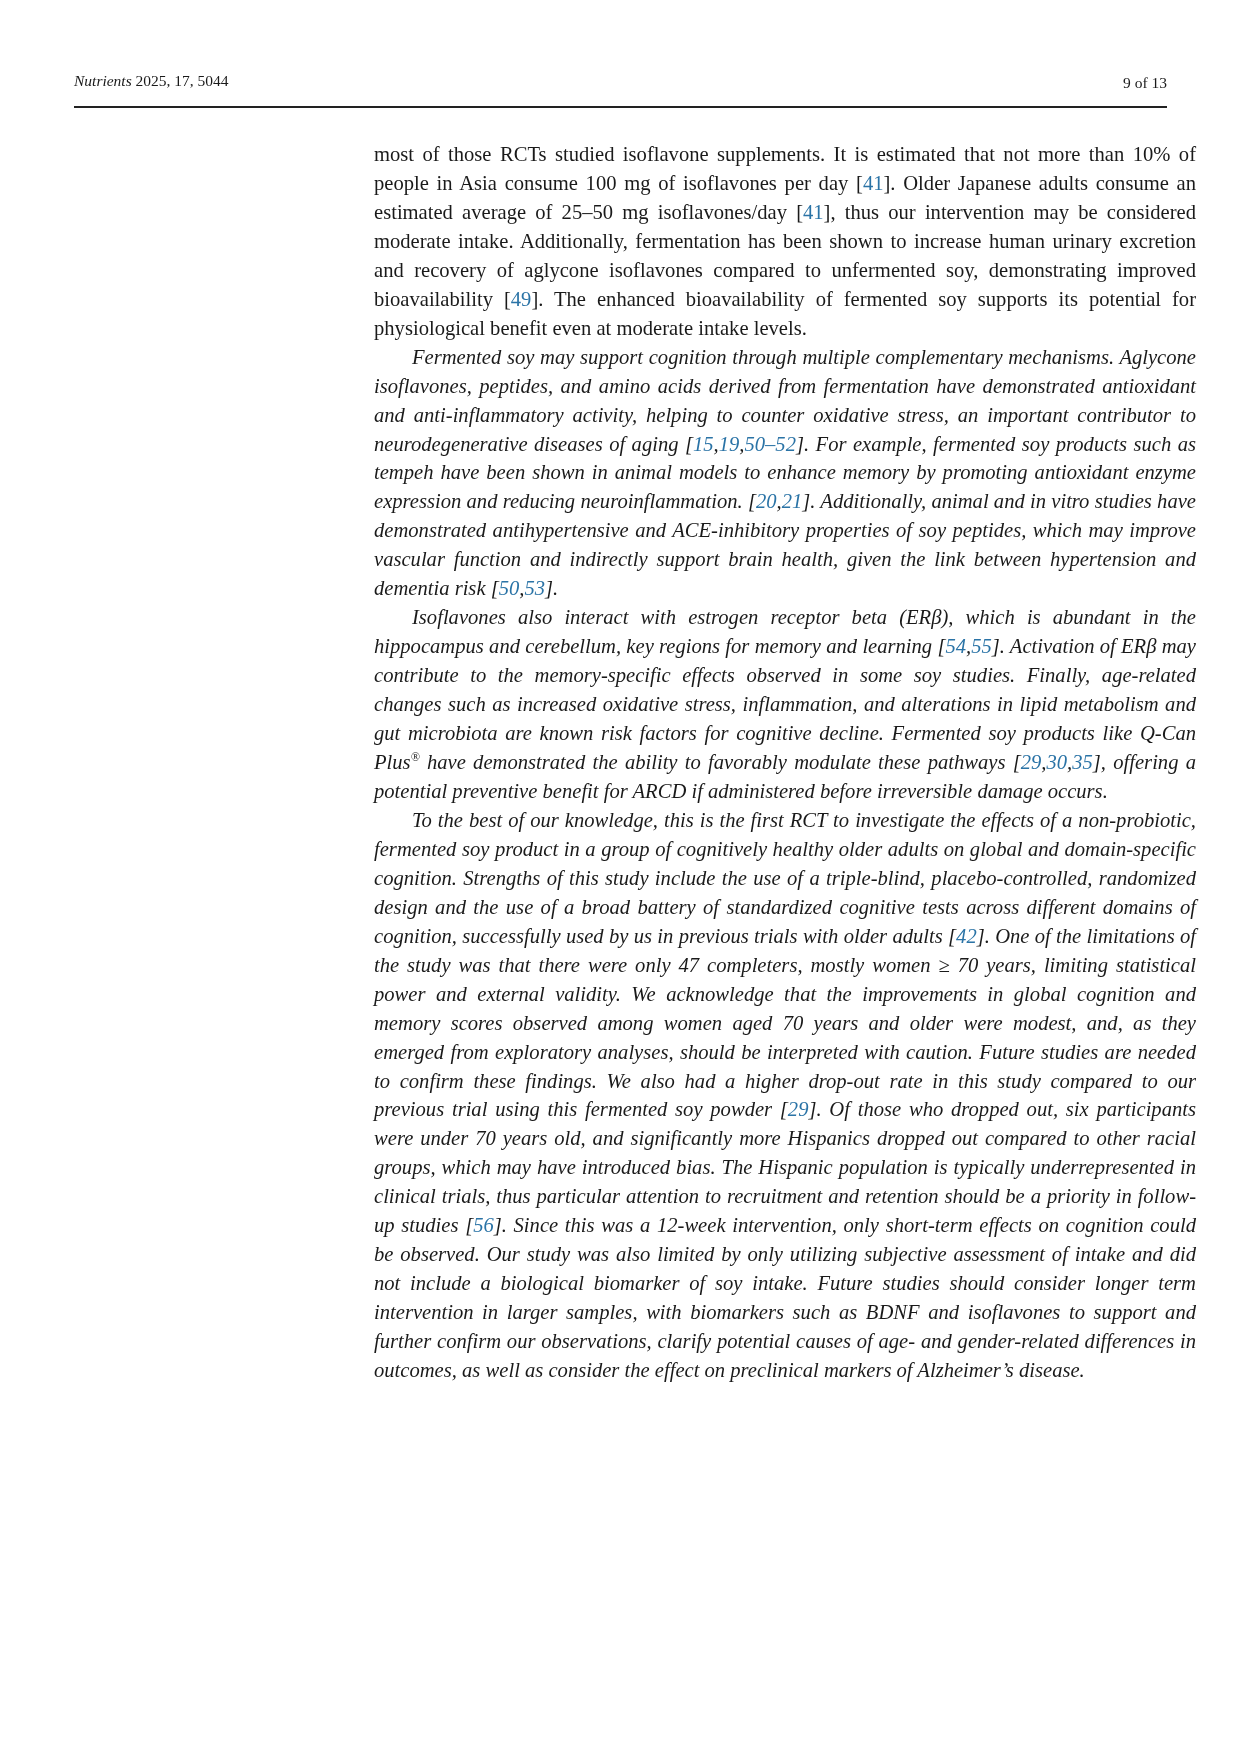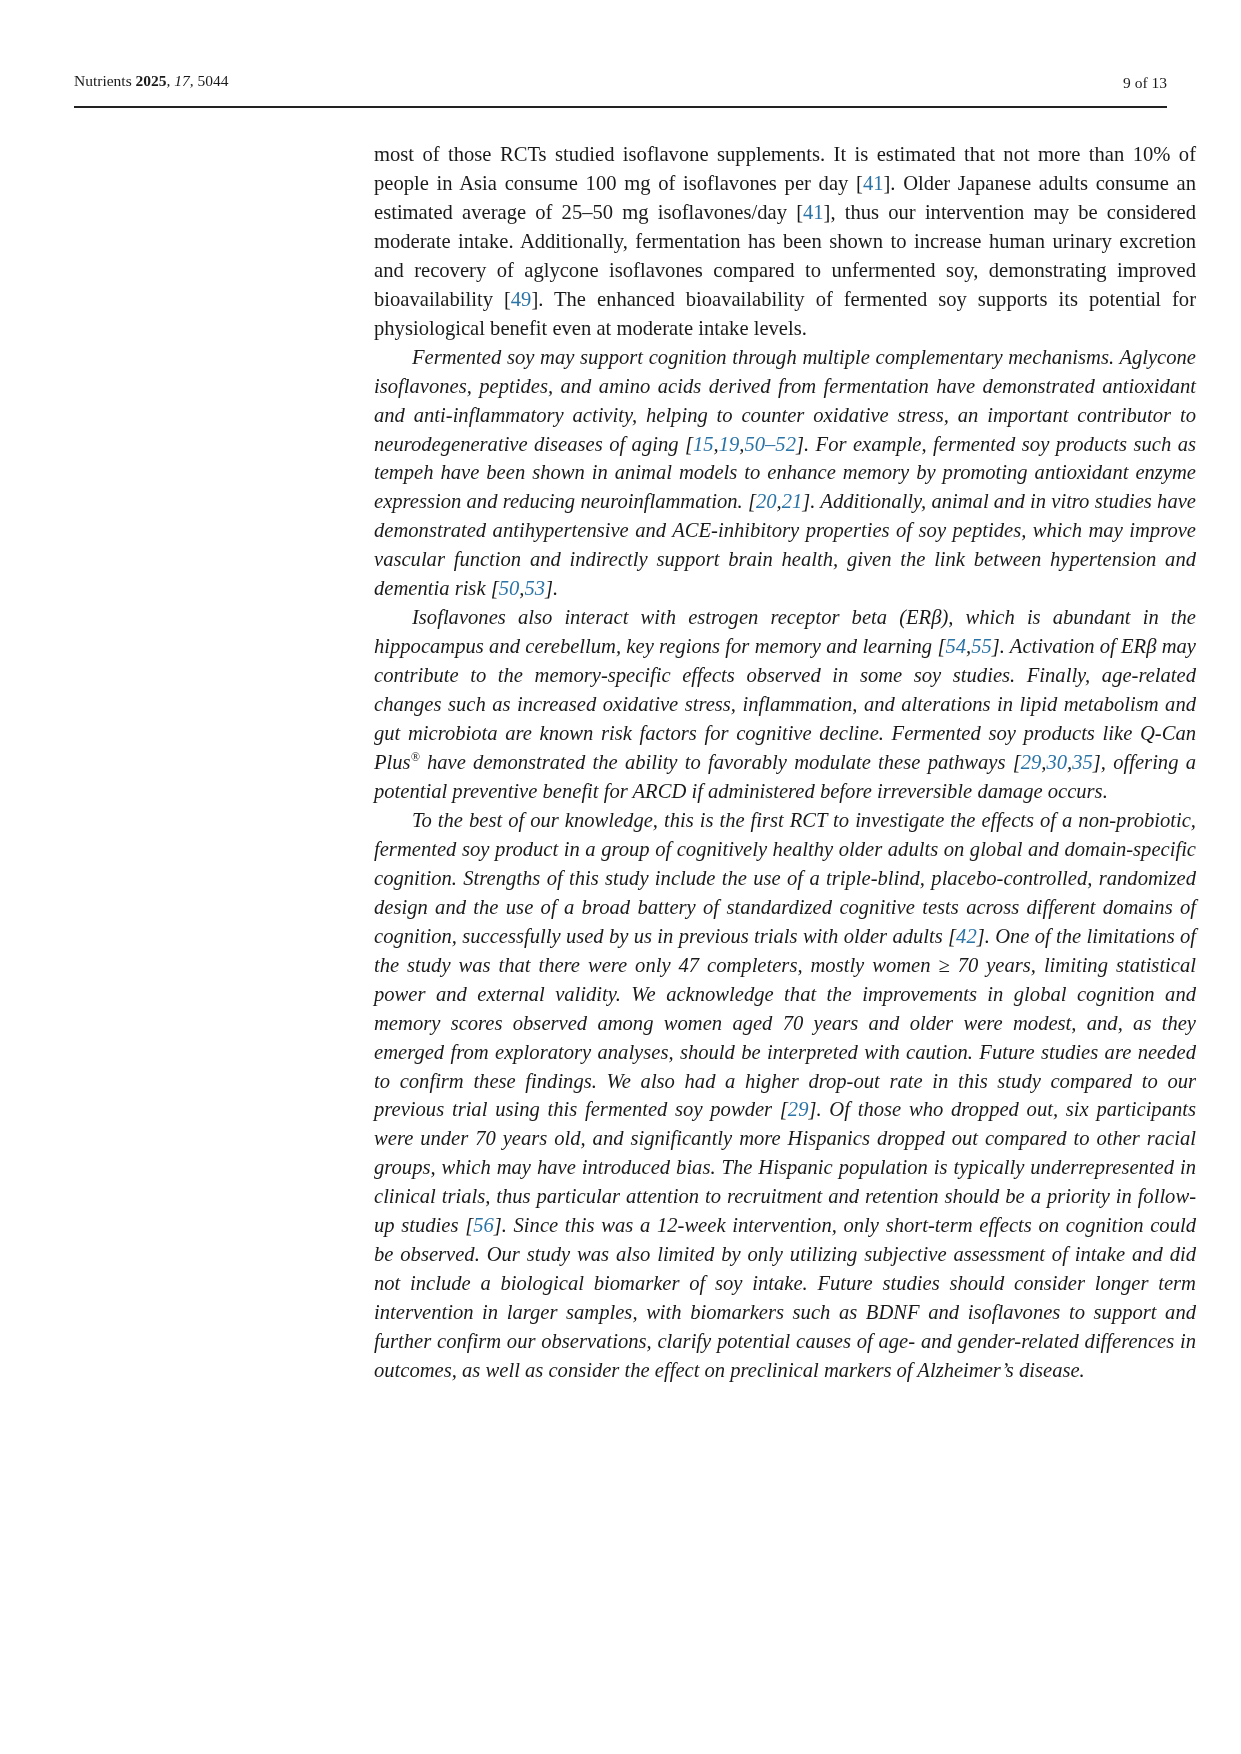--- a/index.html
+++ b/index.html
@@ -1,22 +1,22 @@
 <!DOCTYPE html>
 <html><head>
 <meta charset="utf-8">
 <style>
   html, body { margin: 0; padding: 0; background: #ffffff; }
   body { width: 1241px; height: 1754px; position: relative; overflow: hidden;
          font-family: "Liberation Serif", "DejaVu Serif", serif; color: #1a1a1a; }
   .header { position: absolute; left: 74px; top: 72px; width: 1093px; height: 36px; }
   .journal { position: absolute; left: 0; top: 0; font-size: 15.5px; }
-  .journal .jname { }
-  .journal .year { font-weight: bold; }
-  .journal .vol { font-style: italic; }
+  .journal .jname { font-style: italic; }
+  .journal .year { font-weight: normal; }
+  .journal .vol { }
   .pagenum { position: absolute; right: 0; top: 2px; font-size: 15.5px; }
   .rule { position: absolute; left: 74px; top: 106px; width: 1093px; height: 1.5px; background: #222; }
   .body { position: absolute; left: 345px; top: 140px; width: 822px;
           font-size: 20.6px; line-height: 28.95px; text-align: justify; hyphens: manual; margin-left: 29px; }
   .body p { margin: 0; }
   .body p.indent { text-indent: 38px; font-style: italic; }
   .ref { color: #2a73a6; text-decoration: none; cursor: pointer; }
   sup { font-size: 12px; line-height: 0; }
 </style>
 </head>

